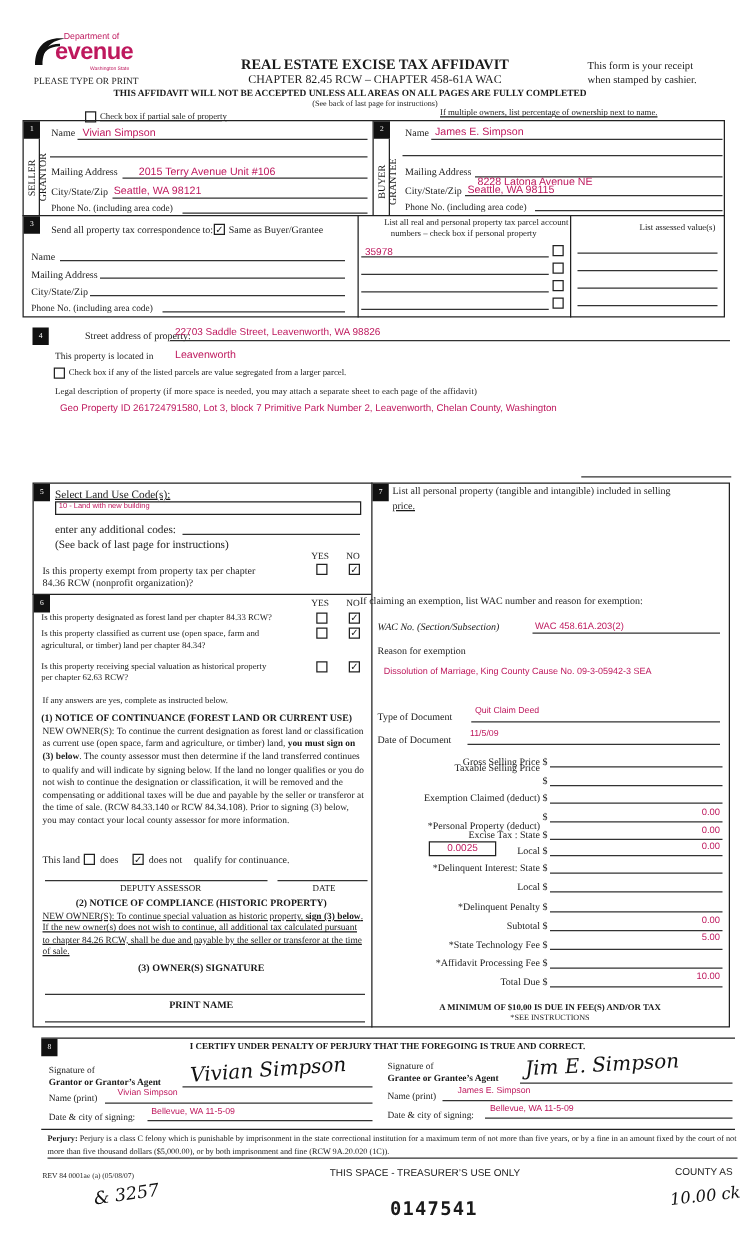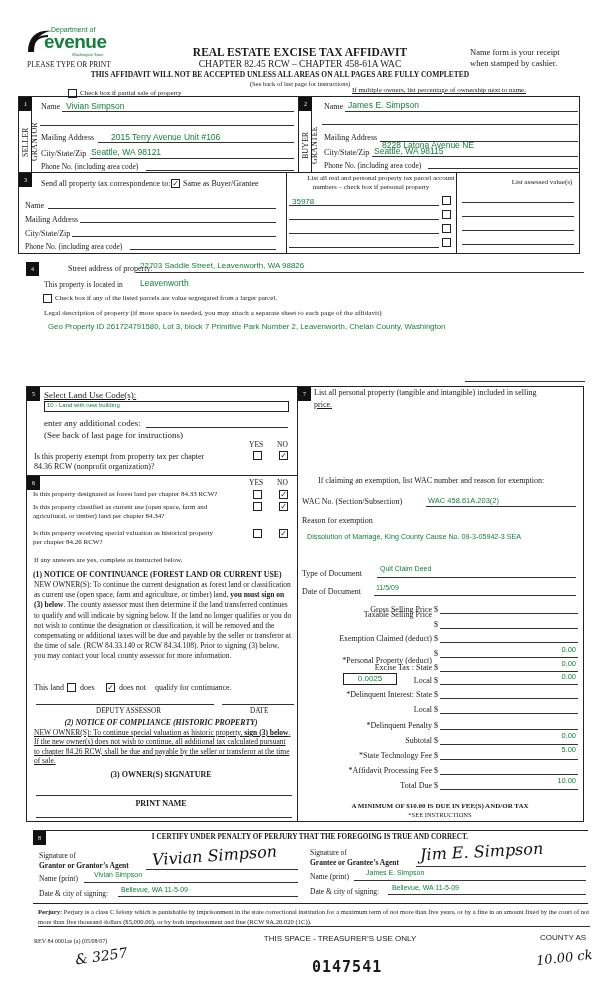--- a/index.html
+++ b/index.html
@@ -1,19 +1,19 @@
 <!DOCTYPE html>
 <html><head>
 <meta charset="utf-8">
 <style>
   * { box-sizing: border-box; margin: 0; padding: 0; }
   html, body { width: 600px; height: 997px; background: #fff; overflow: hidden; }
   body { position: relative; font-family: "Liberation Serif", serif; color: #1a1a1a; font-size: 8px; }
   .abs { position: absolute; }
-  .hw { font-family: "Liberation Sans", sans-serif; color: #15803d; }
+  .hw { font-family: "Liberation Sans", sans-serif; color: #be185d; }
   .line { position: absolute; border-bottom: 1px solid #333; height: 0; }
   .box { position: absolute; border: 1px solid #222; }
   .numbox { position: absolute; background: #111; color: #fff; width: 13px; height: 14px; font-size: 6px; text-align: center; line-height: 14px; }
   .cb { position: absolute; width: 9px; height: 9px; border: 1px solid #222; background: #fff; font-size: 8px; line-height: 7px; text-align: center; font-family: "DejaVu Sans", sans-serif; }
   .vlabel { position: absolute; writing-mode: vertical-rl; transform: rotate(180deg); font-size: 8px; text-align: center; line-height: 9px; }
   .bold { font-weight: bold; }
   .right { text-align: right; }
   .center { text-align: center; }
   .sig { font-family: "DejaVu Serif", serif; font-style: italic; font-size: 22px; color: #111; }
   .stamp { font-family: "DejaVu Sans Mono", monospace; font-weight: bold; }
@@ -26,21 +26,21 @@
     <path d="M4 26 C4 10, 14 3, 28 5 C18 6, 10 12, 10 26 Z" fill="#111"></path>
     <path d="M8 22 C10 14, 16 10, 24 10" stroke="#111" stroke-width="2" fill="none"></path>
   </svg>
   <div class="abs hw" style="left:27px;top:2px;font-size:7px;">Department of</div>
   <div class="abs hw bold" style="left:20px;top:7px;font-size:19px;letter-spacing:-0.5px;">evenue</div>
   <div class="abs hw" style="left:48px;top:28px;font-size:4px;">Washington State</div>
 </div>
 <div class="abs" style="left:27px;top:60px;font-size:7.5px;">PLEASE TYPE OR PRINT</div>
 <div class="abs bold center" style="left:170px;top:46px;width:260px;font-size:11.5px;">REAL ESTATE EXCISE TAX AFFIDAVIT</div>
 <div class="abs center" style="left:170px;top:59px;width:260px;font-size:9.5px;">CHAPTER 82.45 RCW – CHAPTER 458-61A WAC</div>
-<div class="abs" style="left:470px;top:47px;font-size:8.5px;">Name form is your receipt</div>
+<div class="abs" style="left:470px;top:47px;font-size:8.5px;">This form is your receipt</div>
 <div class="abs" style="left:470px;top:58px;font-size:8.5px;">when stamped by cashier.</div>
 <div class="abs bold center" style="left:60px;top:70px;width:440px;font-size:7.5px;">THIS AFFIDAVIT WILL NOT BE ACCEPTED UNLESS ALL AREAS ON ALL PAGES ARE FULLY COMPLETED</div>
 <div class="abs center" style="left:200px;top:80px;width:200px;font-size:6.5px;">(See back of last page for instructions)</div>
 <div class="cb" style="left:68px;top:89px;"></div>
 <div class="abs" style="left:80px;top:89px;font-size:7px;text-decoration:underline;">Check box if partial sale of property</div>
 <div class="abs" style="left:352px;top:86px;font-size:7px;text-decoration:underline;">If multiple owners, list percentage of ownership next to name.</div>
 
 <div class="box" style="left:18px;top:96px;width:562px;height:158px;"></div>
 <div class="abs" style="left:298px;top:96px;width:1px;height:76px;background:#222;"></div>
 <div class="abs" style="left:18px;top:172px;width:562px;height:1px;background:#222;"></div>
@@ -147,50 +147,50 @@
 <div class="abs" style="left:33px;top:490px;font-size:7px;">Is this property designated as forest land per chapter 84.33 RCW?</div>
 <div class="cb" style="left:253px;top:490px;"></div>
 <div class="cb" style="left:279px;top:490px;">✓</div>
 
 <div class="abs" style="left:33px;top:503px;font-size:7px;">Is this property classified as current use (open space, farm and</div>
 <div class="abs" style="left:33px;top:512px;font-size:7px;">agricultural, or timber) land per chapter 84.34?</div>
 <div class="cb" style="left:253px;top:502px;"></div>
 <div class="cb" style="left:279px;top:502px;">✓</div>
 
 <div class="abs" style="left:33px;top:529px;font-size:7px;">Is this property receiving special valuation as historical property</div>
-<div class="abs" style="left:33px;top:538px;font-size:7px;">per chapter 84.26 RCW?</div>
+<div class="abs" style="left:33px;top:538px;font-size:7px;">per chapter 62.63 RCW?</div>
 <div class="cb" style="left:253px;top:529px;"></div>
 <div class="cb" style="left:279px;top:529px;">✓</div>
 
 <div class="abs" style="left:34px;top:556px;font-size:7px;">If any answers are yes, complete as instructed below.</div>
 <div class="abs bold" style="left:33px;top:570px;font-size:7.8px;">(1) NOTICE OF CONTINUANCE  (FOREST LAND OR CURRENT USE)</div>
 <div class="abs" style="left:34px;top:580px;width:258px;font-size:7.5px;line-height:10.2px;"><span>NEW OWNER(S): To continue the current designation as forest land or classification as current use (open space, farm and agriculture, or timber) land,</span> <b>you must sign on (3) below</b><span>. The county assessor must then determine if the land transferred continues to qualify and will indicate by signing below. If the land no longer qualifies or you do not wish to continue the designation or classification, it will be removed and the compensating or additional taxes will be due and payable by the seller or transferor at the time of sale. (RCW 84.33.140 or RCW 84.34.108). Prior to signing (3) below, you may contact your local county assessor for more information.</span></div>
 <div class="abs" style="left:34px;top:683px;font-size:8px;">This land</div>
 <div class="cb" style="left:67px;top:683px;"></div>
 <div class="abs" style="left:80px;top:683px;font-size:8px;">does</div>
 <div class="cb" style="left:106px;top:683px;">✓</div>
 <div class="abs" style="left:119px;top:683px;font-size:8px;">does not</div>
 <div class="abs" style="left:155px;top:683px;font-size:8px;">qualify for continuance.</div>
 
 <div class="line" style="left:36px;top:704px;width:178px;"></div>
 <div class="line" style="left:222px;top:704px;width:72px;"></div>
 <div class="abs" style="left:96px;top:707px;font-size:7.2px;">DEPUTY ASSESSOR</div>
 <div class="abs" style="left:250px;top:707px;font-size:7.2px;">DATE</div>
-<div class="abs bold center" style="left:30px;top:718px;width:262px;font-size:7.8px;font-style:italic;">(2) NOTICE OF COMPLIANCE (HISTORIC PROPERTY)</div>
+<div class="abs bold center" style="left:30px;top:718px;width:262px;font-size:7.8px;">(2) NOTICE OF COMPLIANCE (HISTORIC PROPERTY)</div>
 <div class="abs" style="left:34px;top:728px;width:258px;font-size:7.5px;line-height:9.3px;text-decoration:underline;"><span>NEW OWNER(S): To continue special valuation as historic property,</span> <b>sign (3) below</b><span>. If the new owner(s) does not wish to continue, all additional tax calculated pursuant to chapter 84.26 RCW, shall be due and payable by the seller or transferor at the time of sale.</span></div>
 <div class="abs bold center" style="left:30px;top:770px;width:262px;font-size:8px;">(3)  OWNER(S) SIGNATURE</div>
 <div class="line" style="left:36px;top:795px;width:256px;"></div>
 <div class="abs bold center" style="left:30px;top:799px;width:262px;font-size:8px;">PRINT NAME</div>
 <div class="line" style="left:36px;top:817px;width:256px;"></div>
 
 <div class="numbox" style="left:298px;top:387px;">7</div>
 <div class="abs" style="left:314px;top:388px;font-size:8px;">List all  personal property (tangible and intangible) included in selling</div>
 <div class="abs" style="left:314px;top:400px;font-size:8px;text-decoration:underline;">price.</div>
-<div class="abs" style="left:318px;top:476px;font-size:8px;">If claiming an exemption, list WAC number and reason for exemption:</div>
-<div class="abs" style="left:302px;top:497px;font-size:8px;">WAC No. (Section/Subsection)</div>
+<div class="abs" style="left:288px;top:476px;font-size:8px;">If claiming an exemption, list WAC number and reason for exemption:</div>
+<div class="abs" style="left:302px;top:497px;font-size:8px;font-style:italic;">WAC No. (Section/Subsection)</div>
 <div class="line" style="left:426px;top:506px;width:150px;"></div>
 <div class="abs hw" style="left:428px;top:496px;font-size:7.5px;">WAC 458.61A.203(2)</div>
 <div class="abs" style="left:302px;top:516px;font-size:8px;">Reason for exemption</div>
 <div class="abs hw" style="left:307px;top:532px;font-size:7.2px;">Dissolution of Marriage, King County Cause No. 09-3-05942-3 SEA</div>
 
 <div class="abs" style="left:302px;top:569px;font-size:8px;">Type of Document</div>
 <div class="line" style="left:377px;top:577px;width:199px;"></div>
 <div class="abs hw" style="left:380px;top:565px;font-size:7px;">Quit Claim Deed</div>
 <div class="abs" style="left:302px;top:587px;font-size:8px;">Date of Document</div>
 <div class="line" style="left:374px;top:595px;width:202px;"></div>

